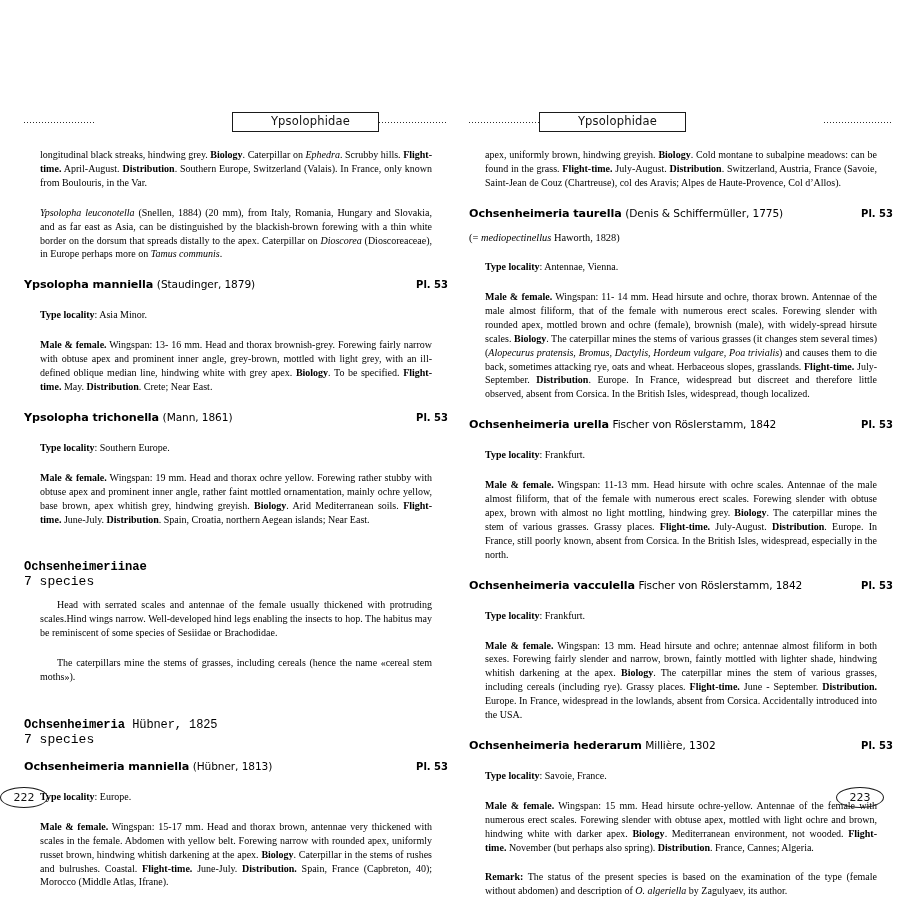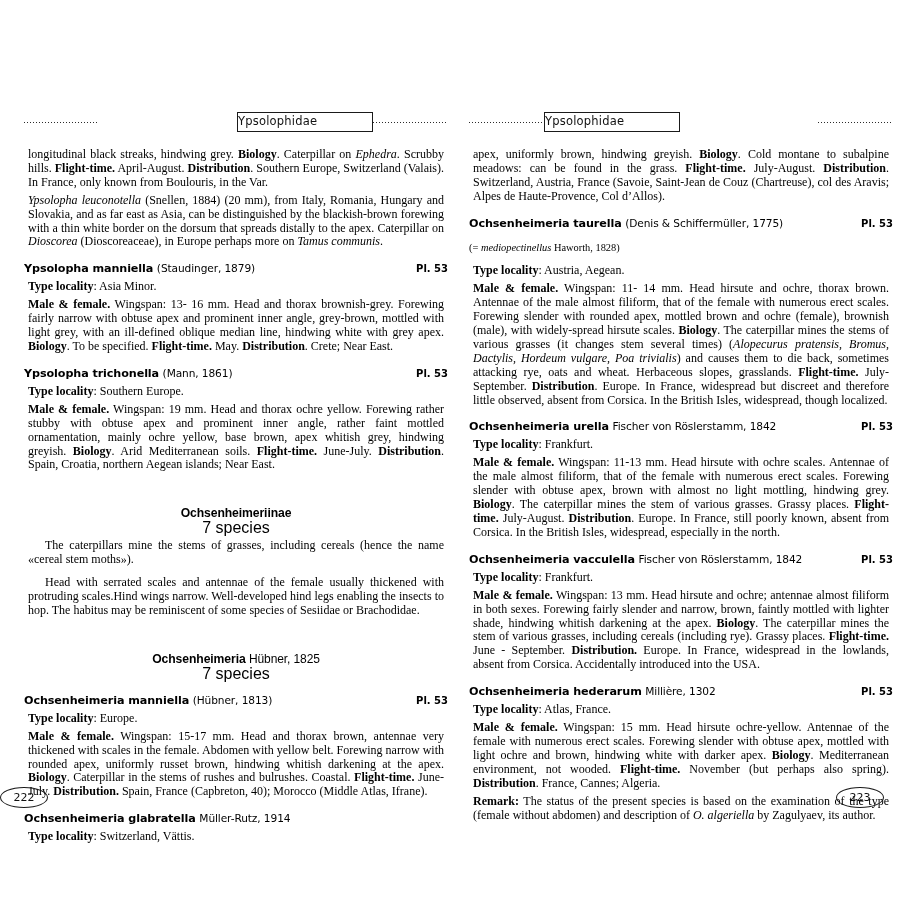--- a/index.html
+++ b/index.html
@@ -15,32 +15,32 @@
   .column{position:absolute;top:110px;width:424px;}
   .col-left{left:24px;}
   .col-right{left:469px;}
 
   
   .header{position:relative;height:24px;display:flex;align-items:center;}
   .rule{flex:1 1 auto;height:1px;
         background-image:linear-gradient(to right,#2b2b2b 0 1.2px,transparent 1.2px 3px);
         background-size:3px 1px;background-repeat:repeat-x;
         margin-top:1px;}
-  .hdr-box{border:1px solid #1a1a1a;padding:1px 0 2px 0;width:134px;text-align:left;
+  .hdr-box{border:1px solid #1a1a1a;padding:1px 0 2px 11px;width:134px;text-align:center;
            font-family:"DejaVu Sans", sans-serif;font-size:11.5px;letter-spacing:.2px;
            color:#111;background:#fff;line-height:1.25;}
   .hdr-box.left-box{margin-left:138px;margin-right:0;}
   .hdr-box.right-box{margin-left:0;margin-right:138px;}
 
   
   .body-txt{
-    font-size:12px;line-height:13.9px;
+    font-size:10px;line-height:13.9px;
     text-align:justify;text-justify:inter-word;
     hyphens:manual;
-    margin:4px;
+    margin:16px;
   }
   .blk{margin-top:0;}
   .gap-sm{margin-top:12px;}
   .gap-lg{margin-top:34px;}
 
   b,strong{font-weight:bold;}
   i,em{font-style:italic;}
 
   
   .sp-head{
@@ -50,24 +50,24 @@
     margin:0;
     gap:24px;
   }
   .sp-name{font-weight:bold;letter-spacing:-0.1px;}
   .sp-auth{font-weight:normal;font-size:10.6px;letter-spacing:-0.1px;}
   .sp-plate{font-weight:bold;font-size:10px;white-space:nowrap;padding-left:8px;}
   .syn-line{font-family:Liberation Serif, serif;font-size:10.4px;line-height:13px;}
   .syn-line i{font-style:italic;}
 
   
-  .taxon{text-align:center;font-family:Liberation Sans, sans-serif;}
+  .taxon{font-family:Liberation Mono, monospace;}
   .taxon .t-name{font-weight:bold;font-size:12.2px;line-height:15px;letter-spacing:-0.1px;}
   .taxon .t-auth{font-weight:normal;font-size:12px;}
-  .taxon .t-count{font-size:16px;line-height:14px;}
+  .taxon .t-count{font-size:13px;line-height:14px;}
 
   .indent{text-indent:17px;}
 
   
   .folio{position:absolute;bottom:92px;width:46px;height:19px;
          border:1.1px solid #1a1a1a;border-radius:50%;
          display:flex;align-items:center;justify-content:center;
          font-family:"DejaVu Sans", sans-serif;font-size:11px;color:#111;}
   .folio-left{left:0;}
   .folio-right{right:16px;}
@@ -111,22 +111,22 @@
       </div>
       <p class="body-txt"><b>Type locality</b><span>: Southern Europe.</span></p>
       <p class="body-txt"><b>Male &amp; female.</b> Wingspan: 19 mm. Head and thorax ochre yellow. Forewing rather stubby with obtuse apex and prominent inner angle, rather faint mottled ornamentation, mainly ochre yellow, base brown, apex whitish grey, hindwing greyish. <b>Biology</b>. Arid Mediterranean soils. <b>Flight-time.</b> June-July. <b>Distribution</b>. Spain, Croatia, northern Aegean islands; Near East.</p>
     </div>
 
     <div class="taxon gap-lg">
       <div class="t-name">Ochsenheimeriinae</div>
       <div class="t-count">7 species</div>
     </div>
 
+    <p class="body-txt indent" style="margin-top:9px;">Head with serrated scales and antennae of the female usually thickened with protruding scales.Hind wings narrow. Well-developed hind legs enabling the insects to hop. The habitus may be reminiscent of some species of Sesiidae or Brachodidae.</p>
     <p class="body-txt indent">The caterpillars mine the stems of grasses, including cereals (hence the name «cereal stem moths»).</p>
-    <p class="body-txt indent" style="margin-top:9px;">Head with serrated scales and antennae of the female usually thickened with protruding scales.Hind wings narrow. Well-developed hind legs enabling the insects to hop. The habitus may be reminiscent of some species of Sesiidae or Brachodidae.</p>
 
     <div class="taxon gap-lg">
       <div class="t-name">
         <span>Ochsenheimeria</span>
         <span class="t-auth">Hübner, 1825</span>
       </div>
       <div class="t-count">7 species</div>
     </div>
 
     <div class="gap-sm">
@@ -166,21 +166,21 @@
 
     <div class="gap-sm">
       <div class="sp-head">
         <div>
           <span class="sp-name">Ochsenheimeria taurella</span>
           <span class="sp-auth">(Denis &amp; Schiffermüller, 1775)</span>
         </div>
         <div class="sp-plate">Pl. 53</div>
       </div>
       <p class="syn-line">(= <i>mediopectinellus</i> Haworth, 1828)</p>
-      <p class="body-txt"><b>Type locality</b><span>: Austria, Aegean.</span></p>
+      <p class="body-txt"><b>Type locality</b><span>: Antennae, Vienna.</span></p>
       <p class="body-txt"><b>Male &amp; female.</b> Wingspan: 11- 14 mm. Head hirsute and ochre, thorax brown. Antennae of the male almost filiform, that of the female with numerous erect scales. Forewing slender with rounded apex, mottled brown and ochre (female), brownish (male), with widely-spread hirsute scales. <b>Biology</b>. The caterpillar mines the stems of various grasses (it changes stem several times) (<i>Alopecurus pratensis, Bromus, Dactylis, Hordeum vulgare, Poa trivialis</i>) and causes them to die back, sometimes attacking rye, oats and wheat. Herbaceous slopes, grasslands. <b>Flight-time.</b> July-September. <b>Distribution</b>. Europe. In France, widespread but discreet and therefore little observed, absent from Corsica. In the British Isles, widespread, though localized.</p>
     </div>
 
     <div class="gap-sm">
       <div class="sp-head">
         <div>
           <span class="sp-name">Ochsenheimeria urella</span>
           <span class="sp-auth">Fischer von Röslerstamm, 1842</span>
         </div>
         <div class="sp-plate">Pl. 53</div>
@@ -202,21 +202,21 @@
     </div>
 
     <div class="gap-sm">
       <div class="sp-head">
         <div>
           <span class="sp-name">Ochsenheimeria hederarum</span>
           <span class="sp-auth">Millière, 1302</span>
         </div>
         <div class="sp-plate">Pl. 53</div>
       </div>
-      <p class="body-txt"><b>Type locality</b><span>: Atlas, France.</span></p>
+      <p class="body-txt"><b>Type locality</b><span>: Savoie, France.</span></p>
       <p class="body-txt"><b>Male &amp; female.</b> Wingspan: 15 mm. Head hirsute ochre-yellow. Antennae of the female with numerous erect scales. Forewing slender with obtuse apex, mottled with light ochre and brown, hindwing white with darker apex. <b>Biology</b>. Mediterranean environment, not wooded. <b>Flight-time.</b> November (but perhaps also spring). <b>Distribution</b>. France, Cannes; Algeria.</p>
       <p class="body-txt"><b>Remark:</b> The status of the present species is based on the examination of the type (female without abdomen) and description of <i>O. algeriella</i> by Zagulyaev, its author.</p>
     </div>
 
   </div>
 
   <div class="folio folio-left">222</div>
   <div class="folio folio-right">223</div>
 
 </div>

